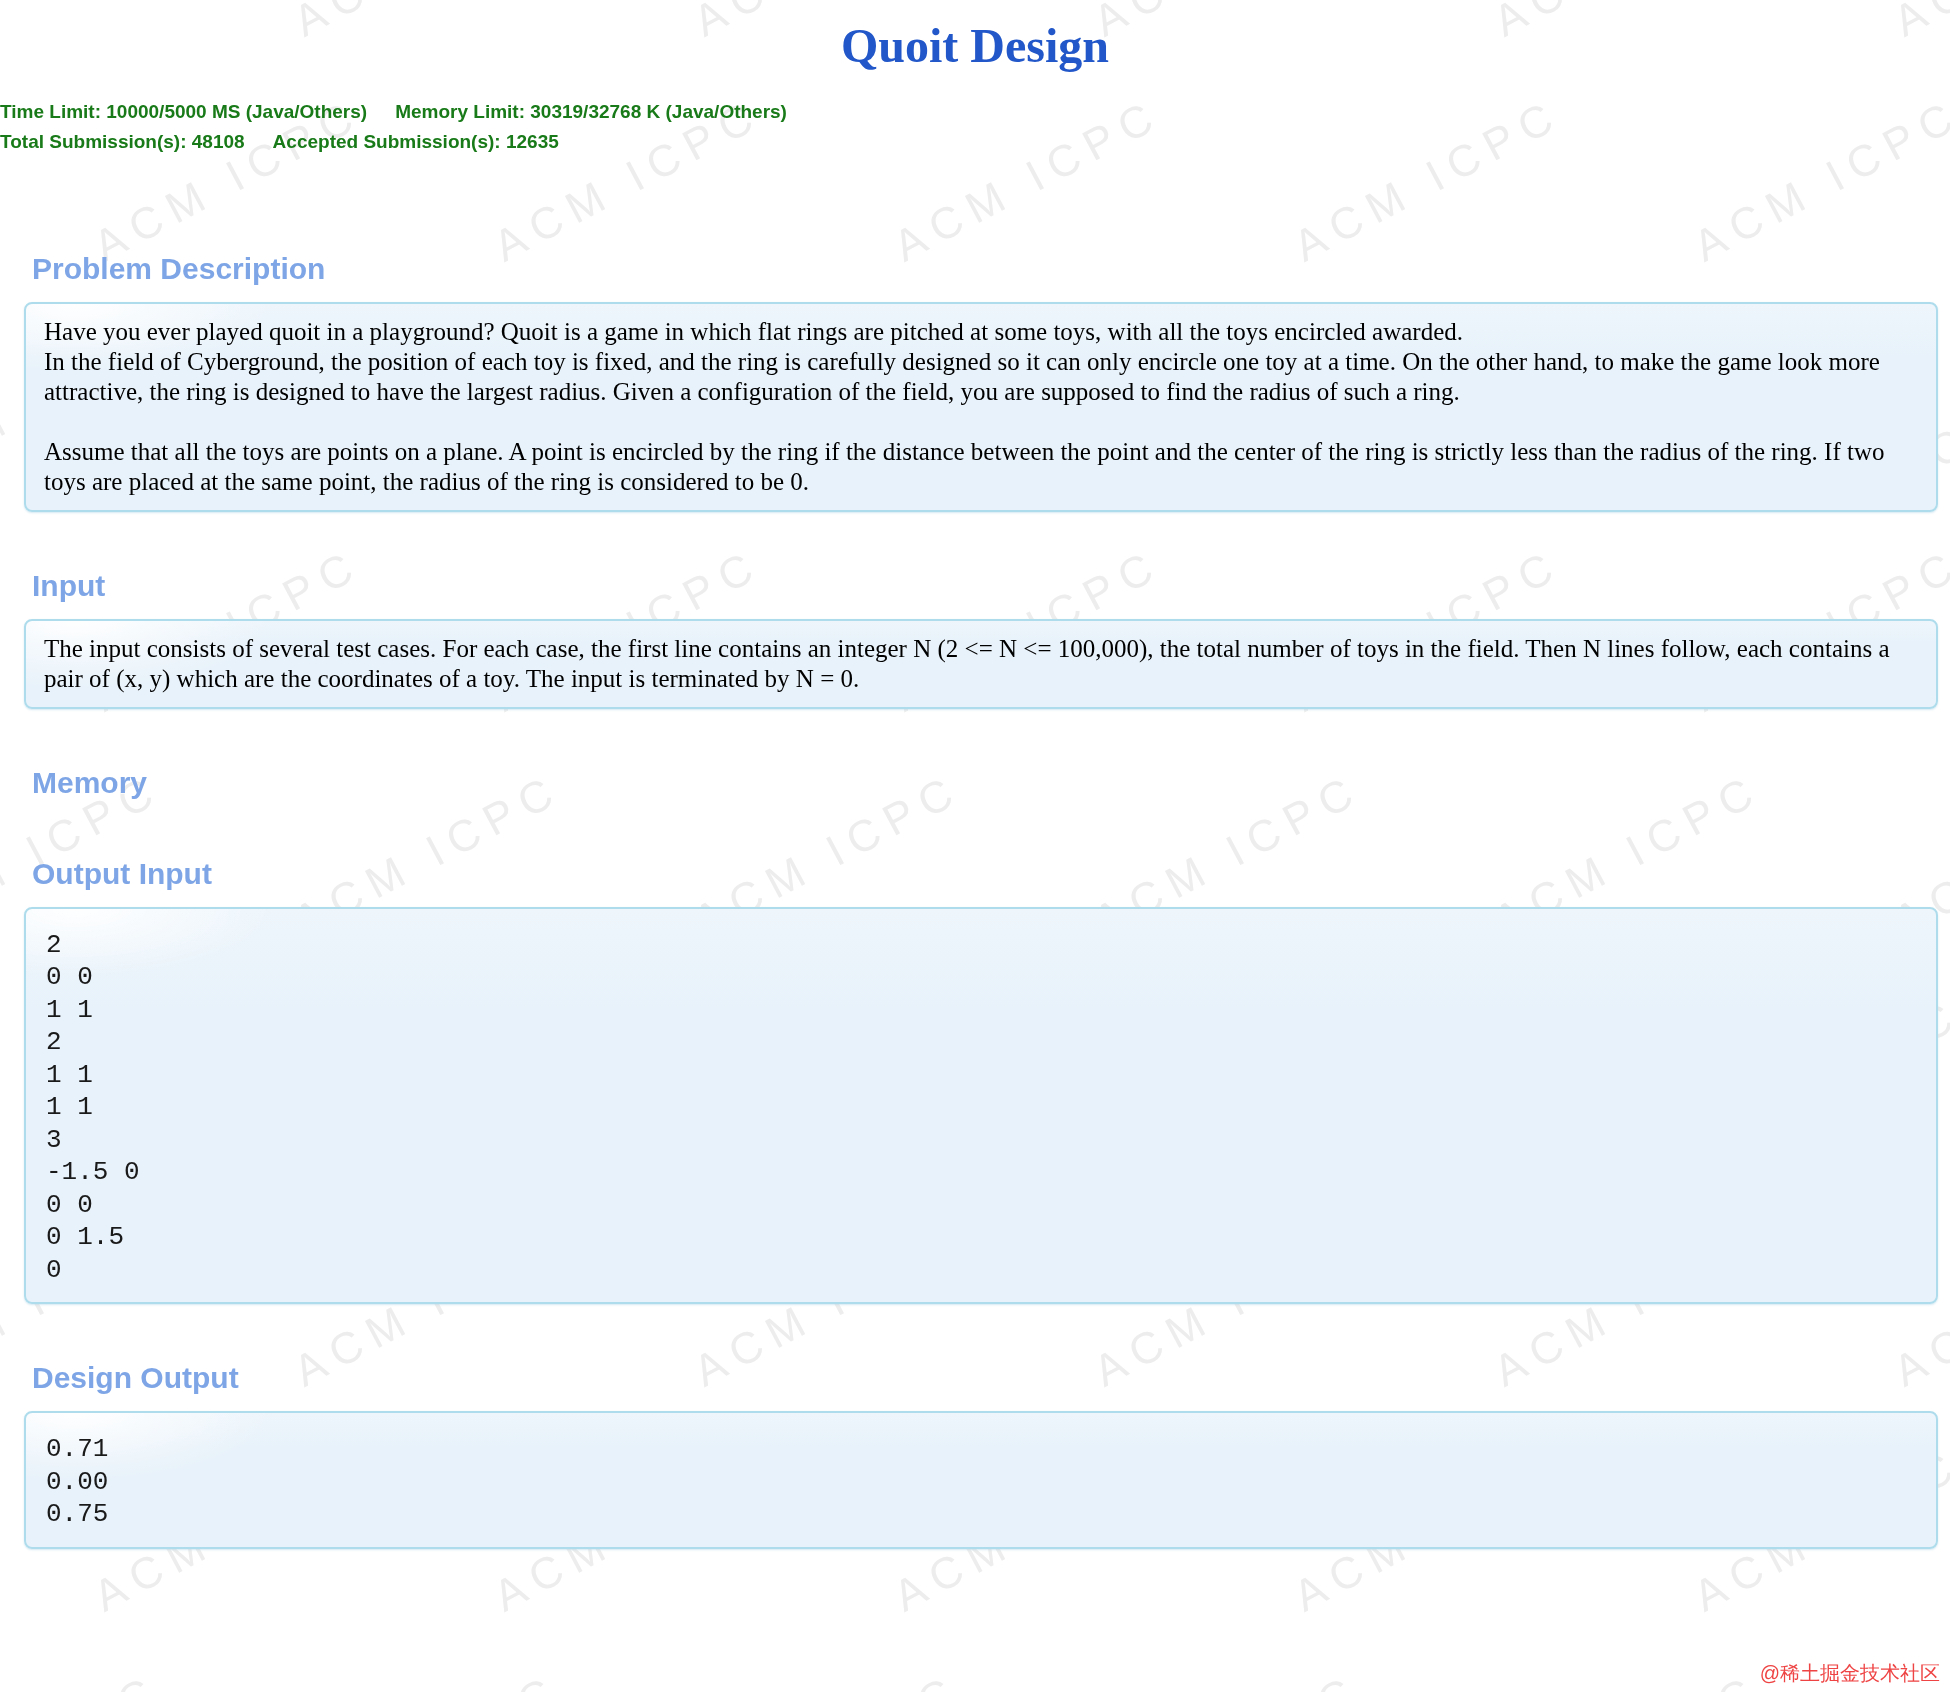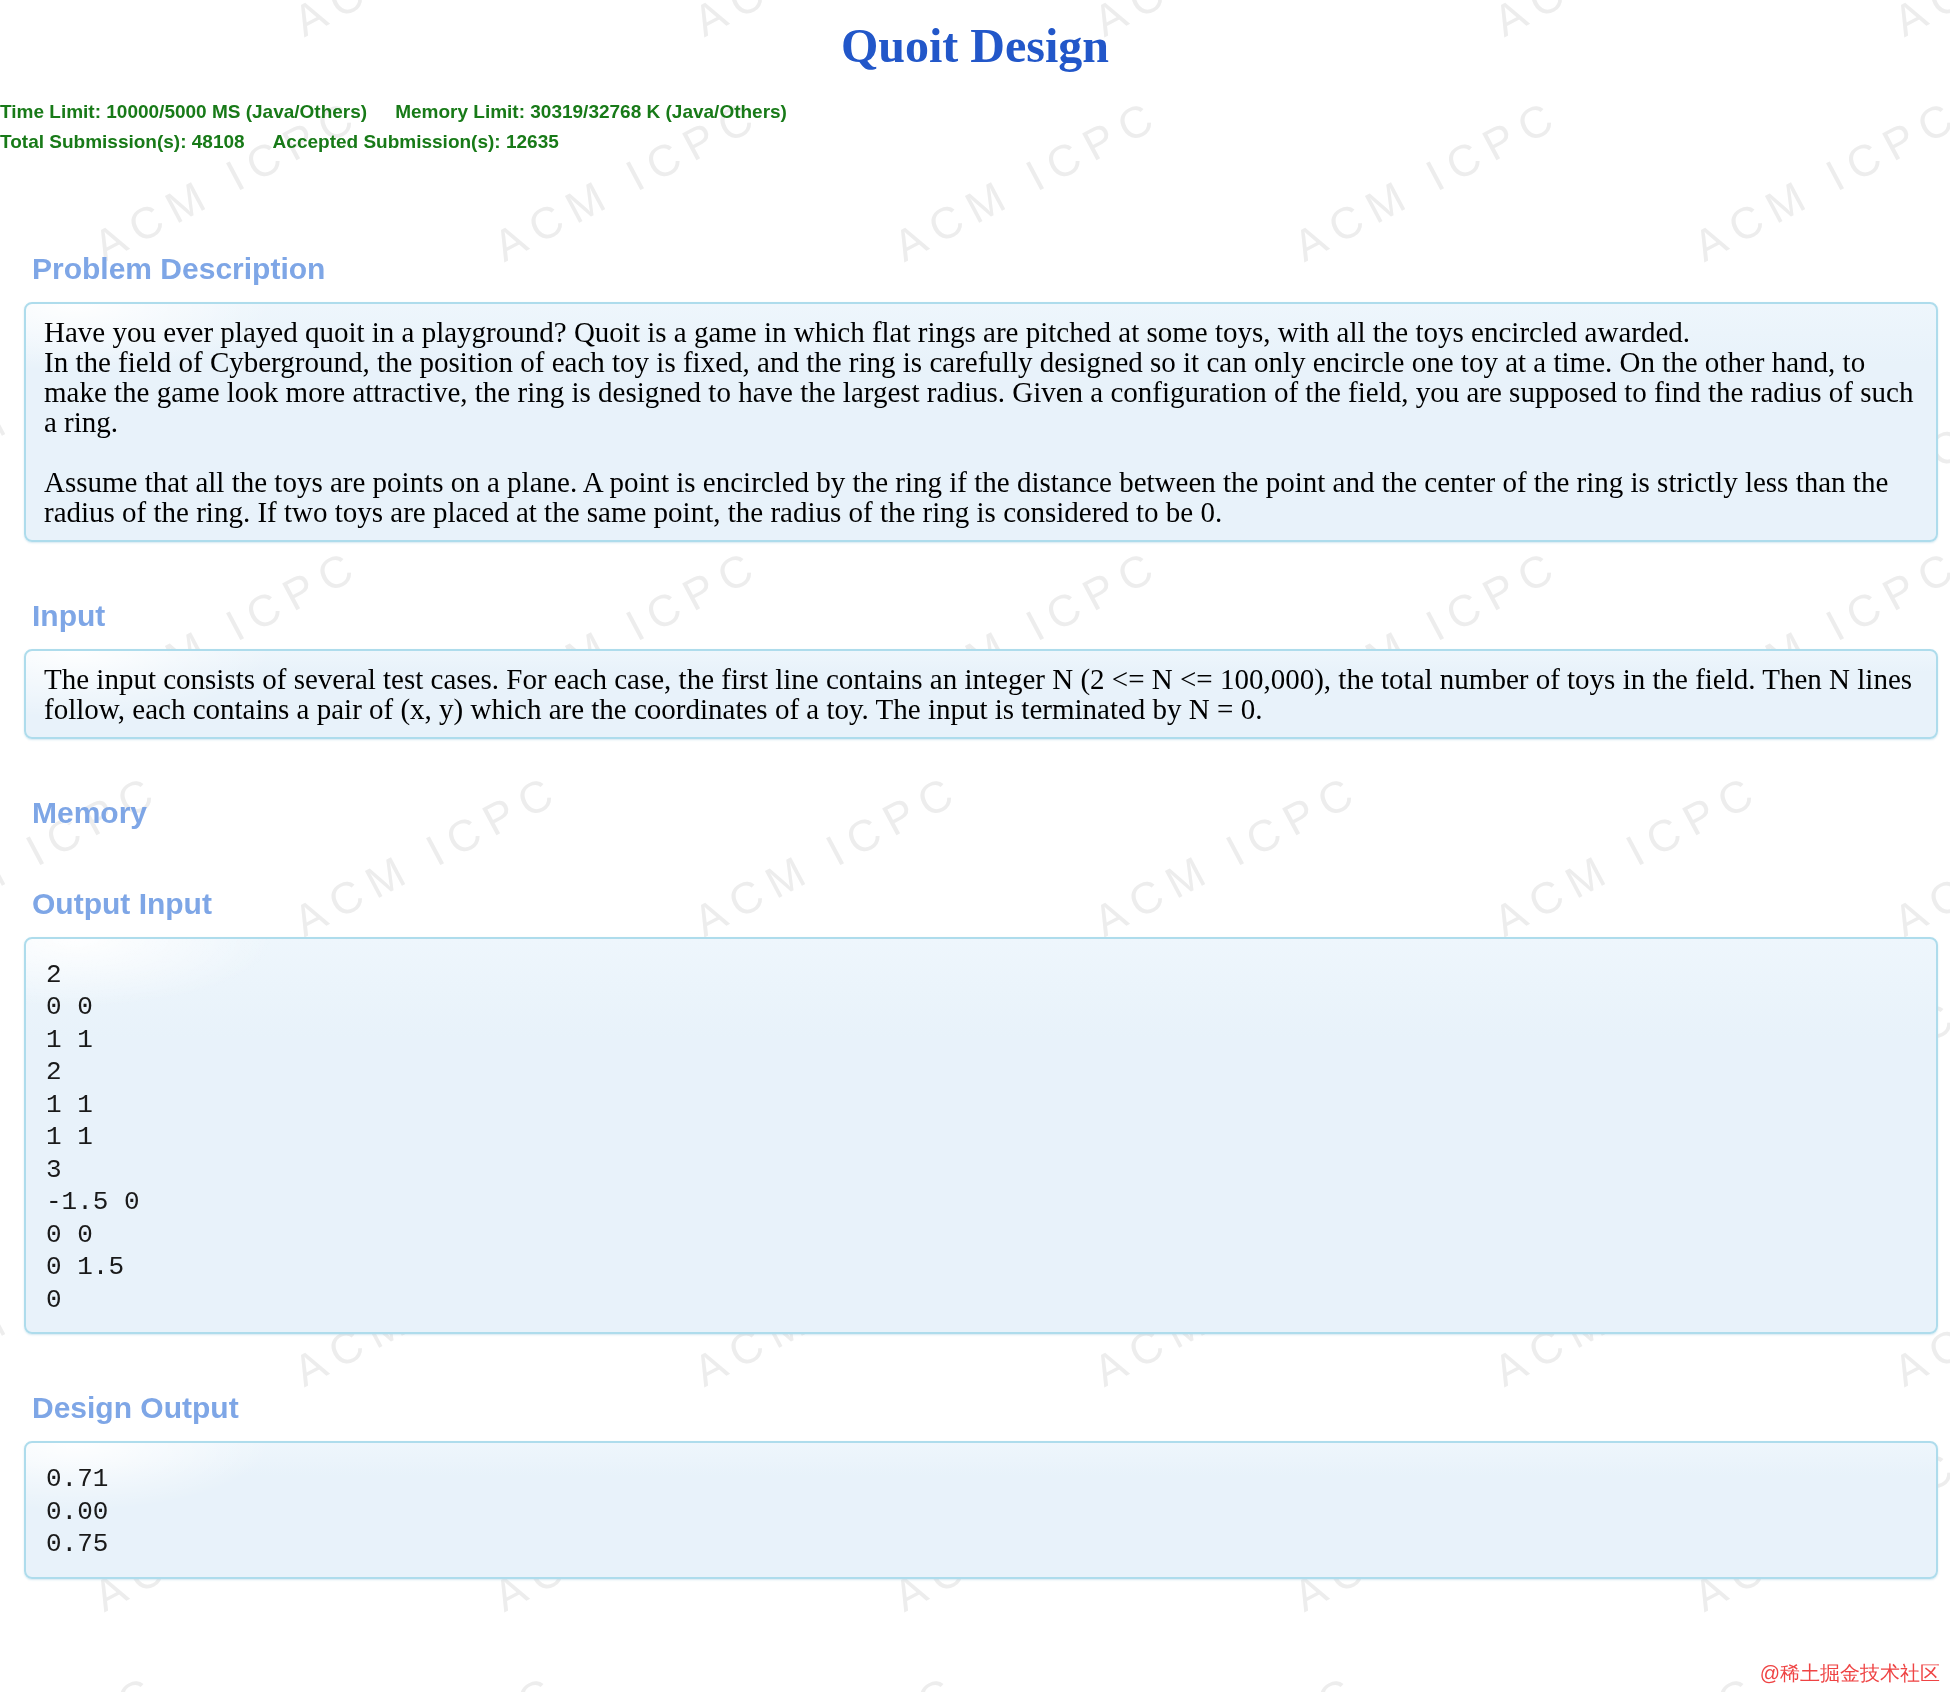--- a/index.html
+++ b/index.html
@@ -70,21 +70,21 @@
     border-radius: 8px;
     background:
       radial-gradient(260px 90px at 50px 0px, rgba(255,255,255,0.95), rgba(255,255,255,0) 75%),
       linear-gradient(180deg, #eef6fc 0%, #e8f2fa 25%, #e8f2fa 100%);
     box-shadow: 0 1px 2px rgba(160, 205, 225, 0.45);
   }
 
   .prose {
     padding: 13px 18px;
     font-family: "Liberation Serif", serif;
-    font-size: 29px;
+    font-size: 25px;
     line-height: 30px;
     color: #000;
     white-space: pre-wrap;
   }
 
   .code {
     padding: 20px 18px 16px 20px;
     font-family: "Liberation Mono", "DejaVu Sans Mono", monospace;
     font-size: 26px;
     line-height: 32.5px;

